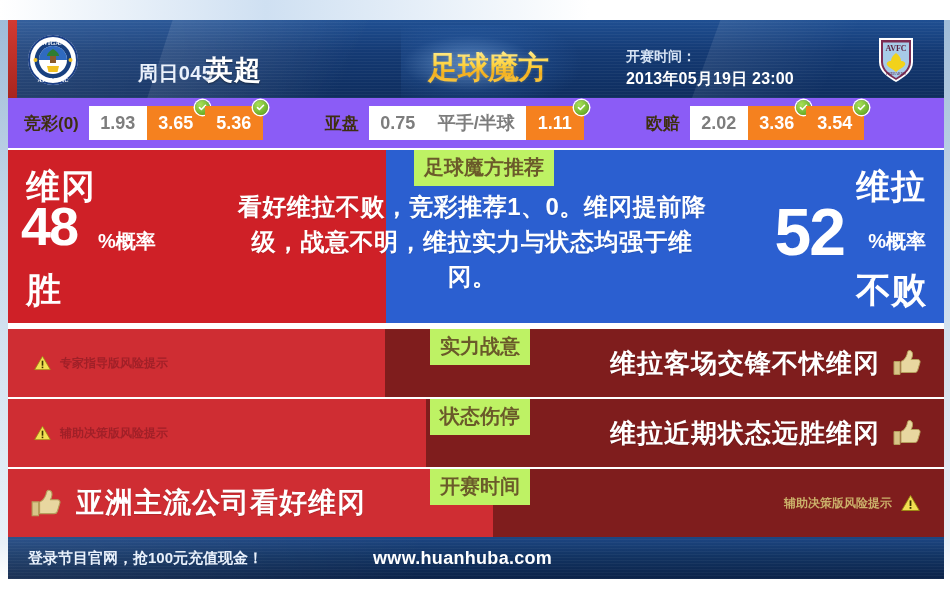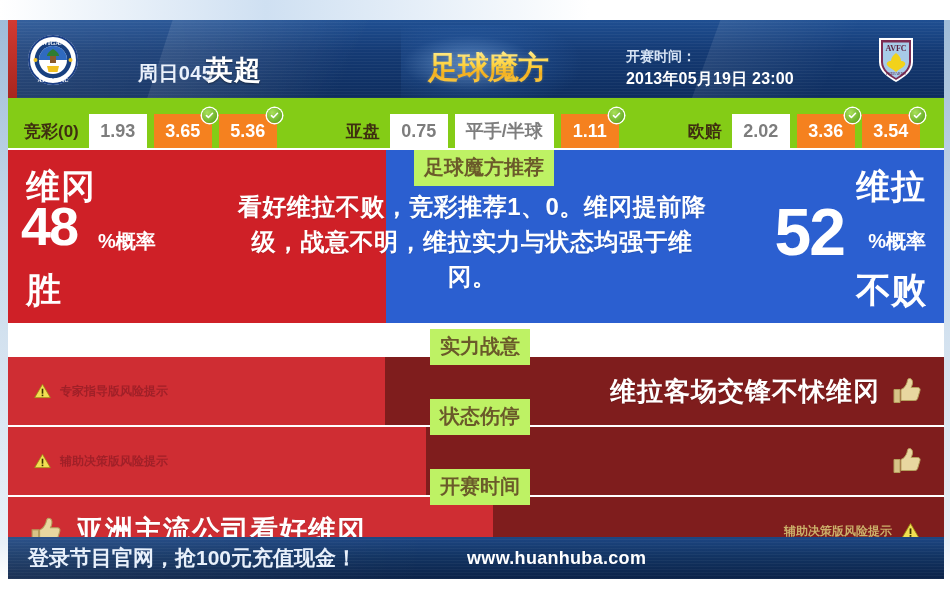--- a/index.html
+++ b/index.html
@@ -103,36 +103,36 @@
     z-index:-1;
   }
 
   .kick-wrap { position:absolute; right:108px; top:26px; text-align:left; width:210px; }
   .kick-label { color:#d7e4f5; font-size:14px; font-weight:bold; line-height:1.5; }
   .kick-time  { color:#ffffff; font-size:16px; font-weight:bold; line-height:1.45; letter-spacing:.2px; }
 
   
   .odds-bar {
     position:absolute; left:8px; top:98px; width:936px; height:50px;
-    background:#84cc16;
-    display:flex; align-items:flex-end;
+    background:#8b5cf6;
+    display:flex; align-items:center;
   }
   .odds-group { display:flex; align-items:center; }
   .odds-group.g1 { margin-left:16px; }
   .odds-group.g2 { margin-left:62px; }
   .odds-group.g3 { margin-left:62px; }
   .odds-title {
     color:#3e2f10; font-size:17px; font-weight:bold; margin-right:10px;
     white-space:nowrap;
   }
   .odds-title.ul { }
   .odds-cell {
     position:relative; height:34px; min-width:58px; padding:0 11px;
     display:flex; align-items:center; justify-content:center;
-    font-size:18px; font-weight:bold; margin-right:7px; white-space:nowrap;
+    font-size:18px; font-weight:bold; white-space:nowrap;
   }
   .odds-cell.plain { background:#ffffff; color:#7d7d7d; }
   .odds-cell.hot   { background:#f5811f; color:#ffffff; }
   .odds-cell.wide  { min-width:96px; }
   .tick {
     position:absolute; right:-5px; top:-6px; width:15px; height:15px;
     border-radius:50%;
     background:radial-gradient(circle at 35% 30%,#a9e05a,#4f9b14);
     box-shadow:0 0 0 1.5px #ffffff;
     display:flex; align-items:center; justify-content:center;
@@ -166,21 +166,21 @@
   .tag-reco { left:414px; top:150px; }
 
   .reco-text {
     position:absolute; left:232px; top:190px; width:480px;
     color:#ffffff; font-size:24px; font-weight:bold; line-height:1.45;
     text-align:center; letter-spacing:.5px; z-index:3;
     text-shadow:0 1px 1px rgba(0,0,0,.12);
   }
 
   
-  .row { position:absolute; left:8px; width:936px; height:68px; display:flex;margin-top:28px; }
+  .row { position:absolute; left:8px; width:936px; height:68px; display:flex; }
   .row1 { top:329px; }
   .row2 { top:399px; }
   .row3 { top:469px; }
   .row .red  { background:#cf2d33; position:relative; }
   .row .blue { background:#7f1d1d; position:relative; flex:1; }
   .row1 .red { width:377px; }
   .row2 .red { width:418px; }
   .row3 .red { width:485px; }
 
   .risk-left {
@@ -219,21 +219,21 @@
     position:absolute; left:8px; top:537px; width:936px; height:42px;
     background:
       linear-gradient(100deg, rgba(255,255,255,.07) 0%, rgba(255,255,255,0) 45%),
       linear-gradient(180deg,#1d4683 0%,#123463 45%,#0b2248 100%);
     display:flex; align-items:center; overflow:hidden;
   }
   .footer:before{
     content:""; position:absolute; left:0; top:0; width:100%; height:100%;
     background-image:repeating-linear-gradient(0deg, rgba(255,255,255,.04) 0 1px, transparent 1px 3px);
   }
-  .foot-promo { position:relative; margin-left:20px; color:#e8f0fb; font-size:21px; font-weight:bold; }
+  .foot-promo { position:relative; margin-left:20px; color:#e8f0fb; font-size:15px; font-weight:bold; }
   .foot-url   { position:relative; margin-left:110px; color:#ffffff; font-size:18px; font-weight:bold; letter-spacing:.3px; }
 </style>
 </head>
 <body>
 
 <div id="page">
 
   <div class="top-amb"></div>
   <div class="left-edge"></div>
   <div class="right-edge"></div>
@@ -398,20 +398,21 @@
             <path d="M8.5 0.8L16.4 14.2H0.6z" fill="#f2df52" stroke="#9a8a12" stroke-width="0.8"></path>
             <rect x="7.7" y="5.2" width="1.6" height="5" fill="#3a3000"></rect>
             <rect x="7.7" y="11.1" width="1.6" height="1.6" fill="#3a3000"></rect>
           </svg>
         </span>
         <span>辅助决策版风险提示</span>
       </div>
     </div>
     <div class="blue">
       <div class="row-headline">
+        <span>维拉近期状态远胜维冈</span>
         <span>
           <svg class="thumb" width="30" height="27" viewBox="0 0 30 27">
             <path d="M2 12h6v13H2z" fill="#d8c488" stroke="#b59f5c" stroke-width="1"></path>
             <path d="M9 12c3-1 5-4 6-7 .5-2 .5-4 2.5-4S21 3 20.5 6c-.3 1.8-.9 3-1.4 4h6.6c1.7 0 2.8 1.4 2.3 3l-2.4 8c-.4 1.4-1.6 2-3 2H9z" fill="#e8d7a0" stroke="#b59f5c" stroke-width="1" stroke-linejoin="round"></path>
           </svg>
         </span>
       </div>
     </div>
   </div>
   <div class="tag row-tag tag-r2">状态伤停</div>

